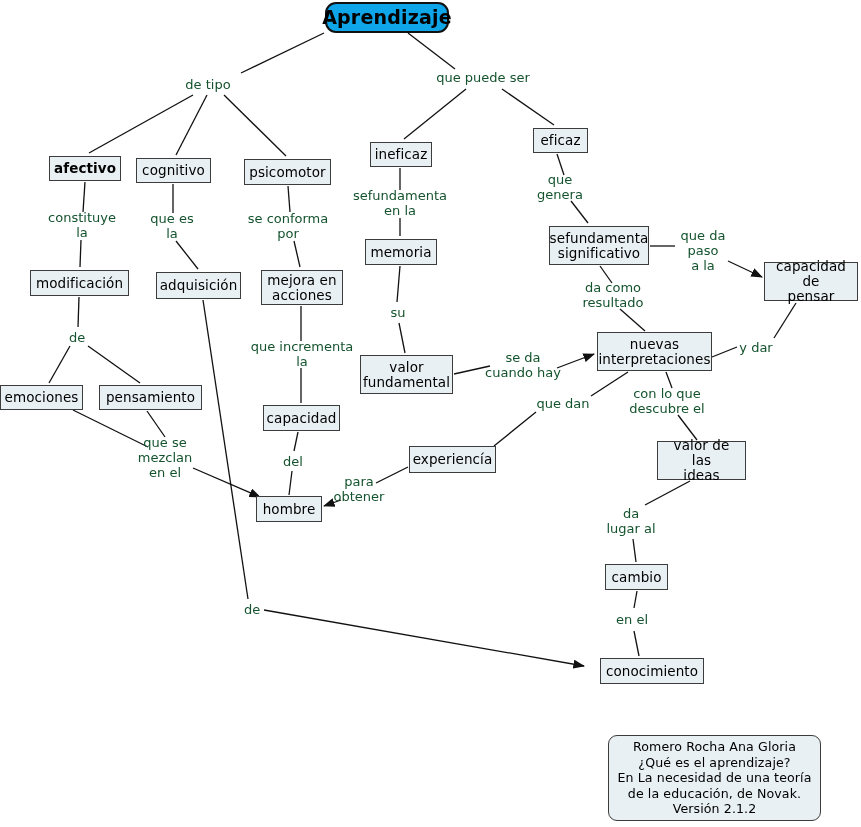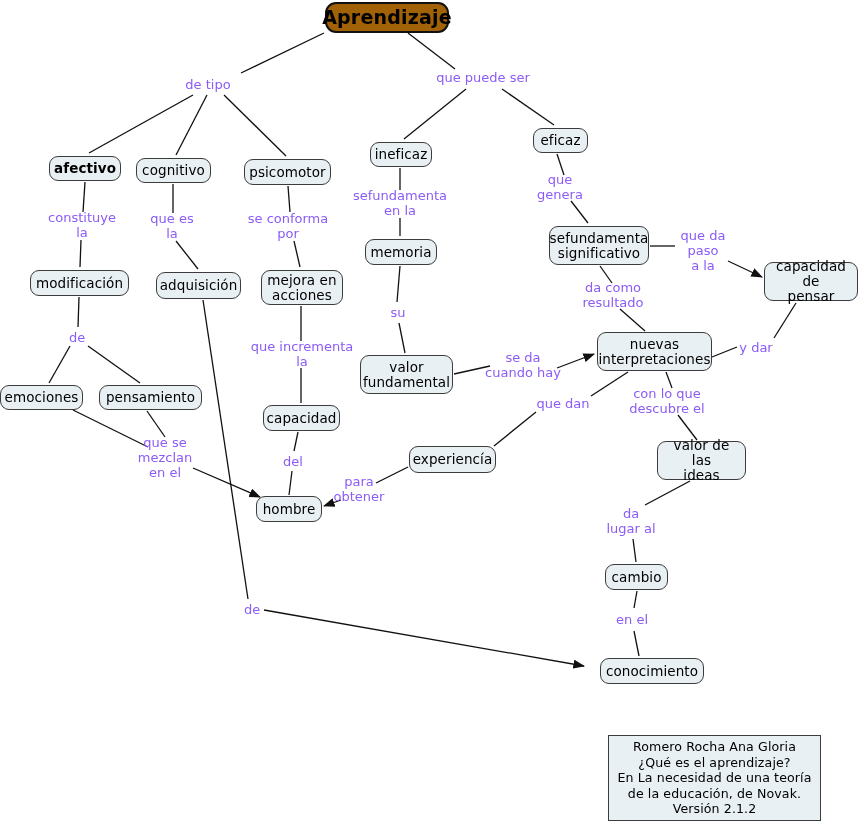--- a/index.html
+++ b/index.html
@@ -10,50 +10,50 @@
     overflow:hidden;
   }
   #map{position:relative;width:861px;height:827px;}
   svg#wires{position:absolute;left:0;top:0;width:861px;height:827px;}
 
   .node{
     position:absolute;
     box-sizing:border-box;
     background:#e9f0f3;
     border:1.4px solid #3c3c3c;
-    border-radius:9px;
+    border-radius:0;
     display:flex;align-items:center;justify-content:center;
     text-align:center;
     font-size:13.5px;
     line-height:15px;
     letter-spacing:.1px;
     white-space:pre-line;
     padding:0 4px;
   }
   .node.root{
-    background:#a16207;
+    background:#0ea5e9;
     border:2.6px solid #111;
     border-radius:11px;
     font-weight:bold;
     font-size:19px;
     letter-spacing:.2px;
   }
   .node.cite{
     font-size:12.6px;
     line-height:15.5px;
-    border-radius:0;
+    border-radius:9px;
     border-width:1.4px;
   }
   .lbl{
     position:absolute;
     font-size:13px;
     line-height:15px;
     text-align:center;
     white-space:pre-line;
-    color:#8b5cf6;
+    color:#14532d;
     background:transparent;
     transform:translate(-50%,-50%);
     pointer-events:none;
   }
 </style>
 </head>
 <body>
 
 <div id="map">
 

